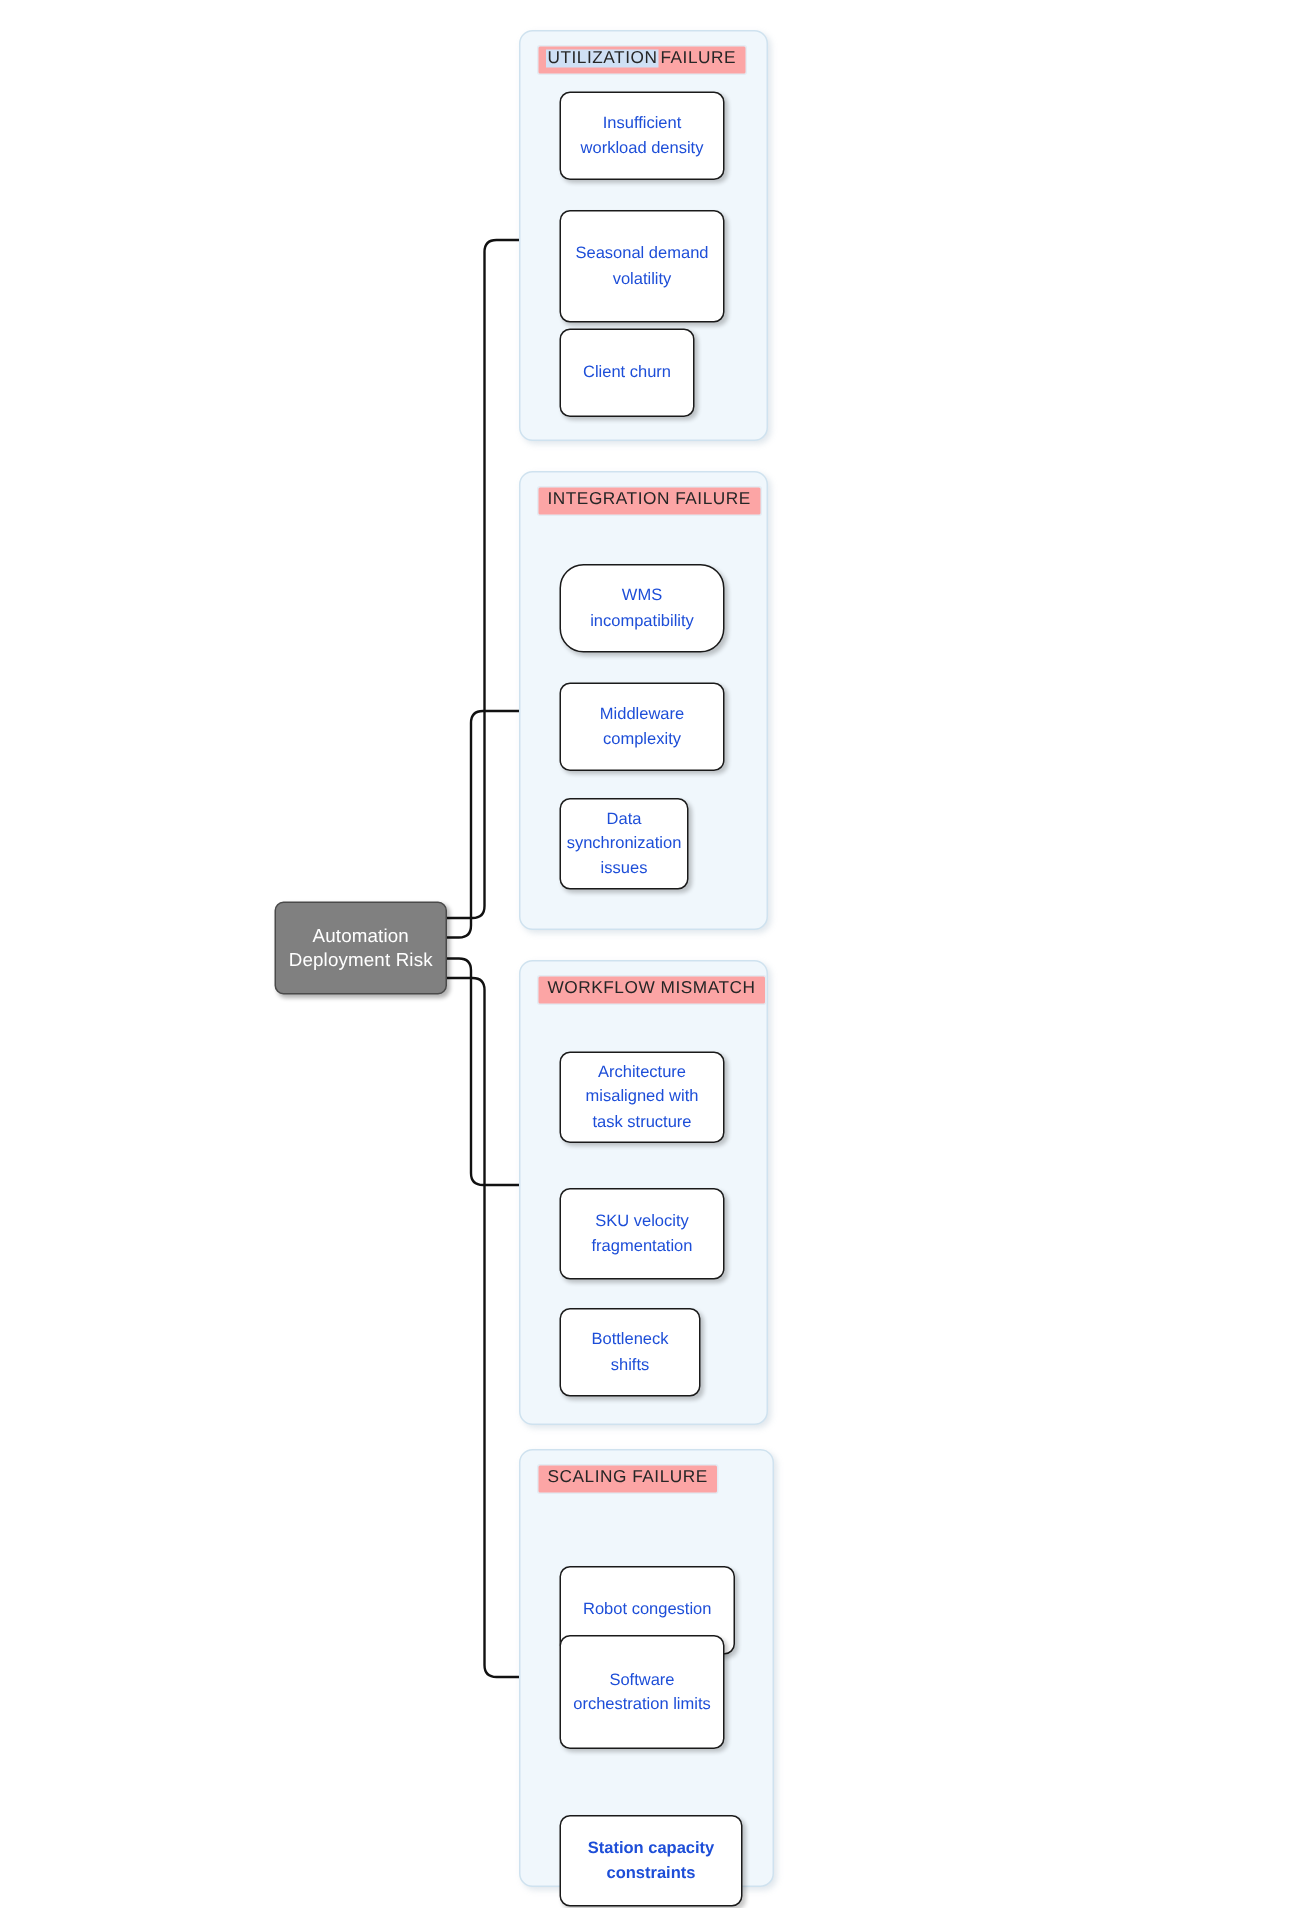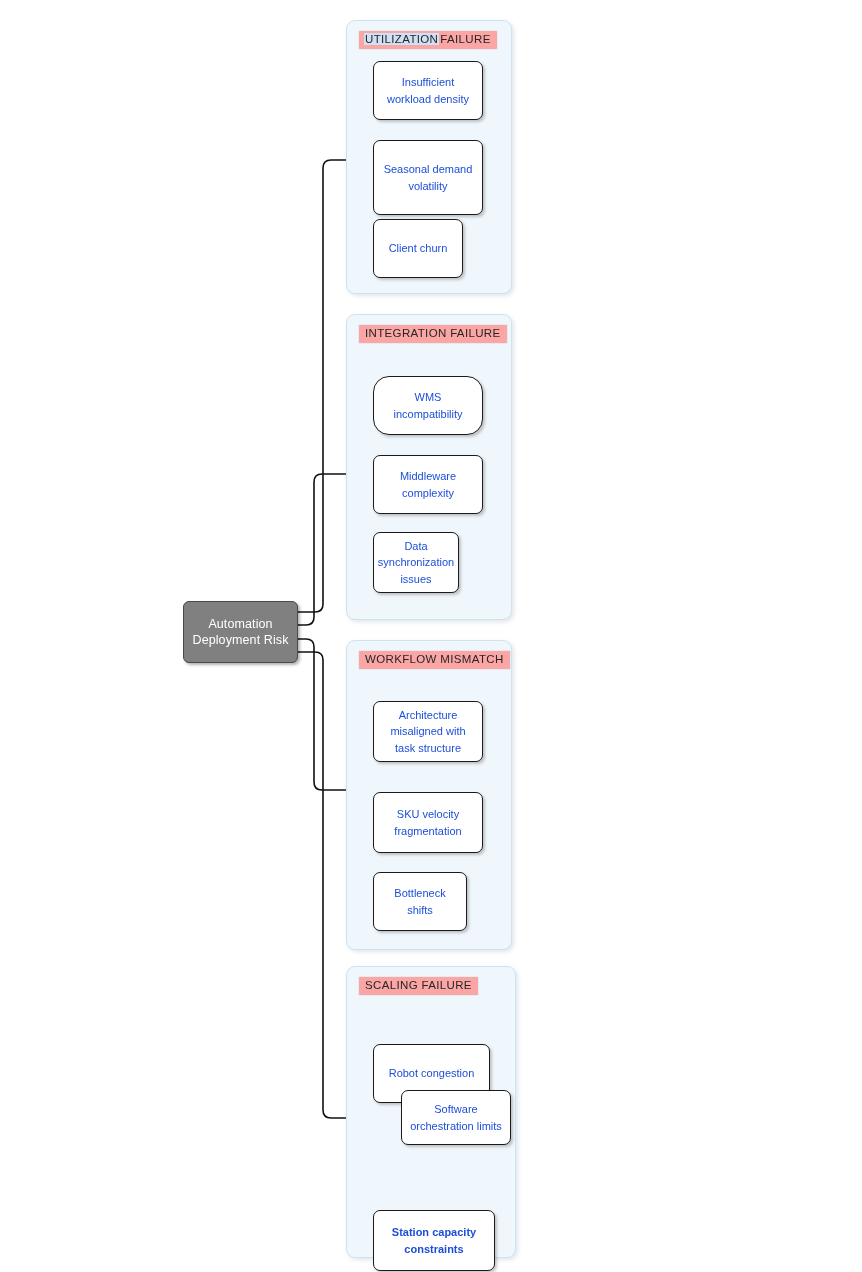--- a/index.html
+++ b/index.html
@@ -179,20 +179,20 @@
   </div>
 
   <div class="group" style="left:346px; top:966px; width:170px; height:292px;">
     <div class="group-header">
       <span class="plain">SCALING FAILURE</span>
     </div>
   </div>
   <div class="leaf" style="left:373px; top:1012px; width:117px; height:59px;margin-top:32px;">
     <div class="leaf-label">Robot congestion</div>
   </div>
-  <div class="leaf" style="left:373px; top:1090px; width:110px; height:55px;margin-left:28px;">
+  <div class="leaf" style="left:373px; top:1090px; width:110px; height:76px;">
     <div class="leaf-label">Software orchestration limits</div>
   </div>
   <div class="leaf" style="left:373px; top:1210px; width:122px; height:61px;font-weight:bold;">
     <div class="leaf-label">Station capacity constraints</div>
   </div>
 
 </div>
 
 </body></html>

